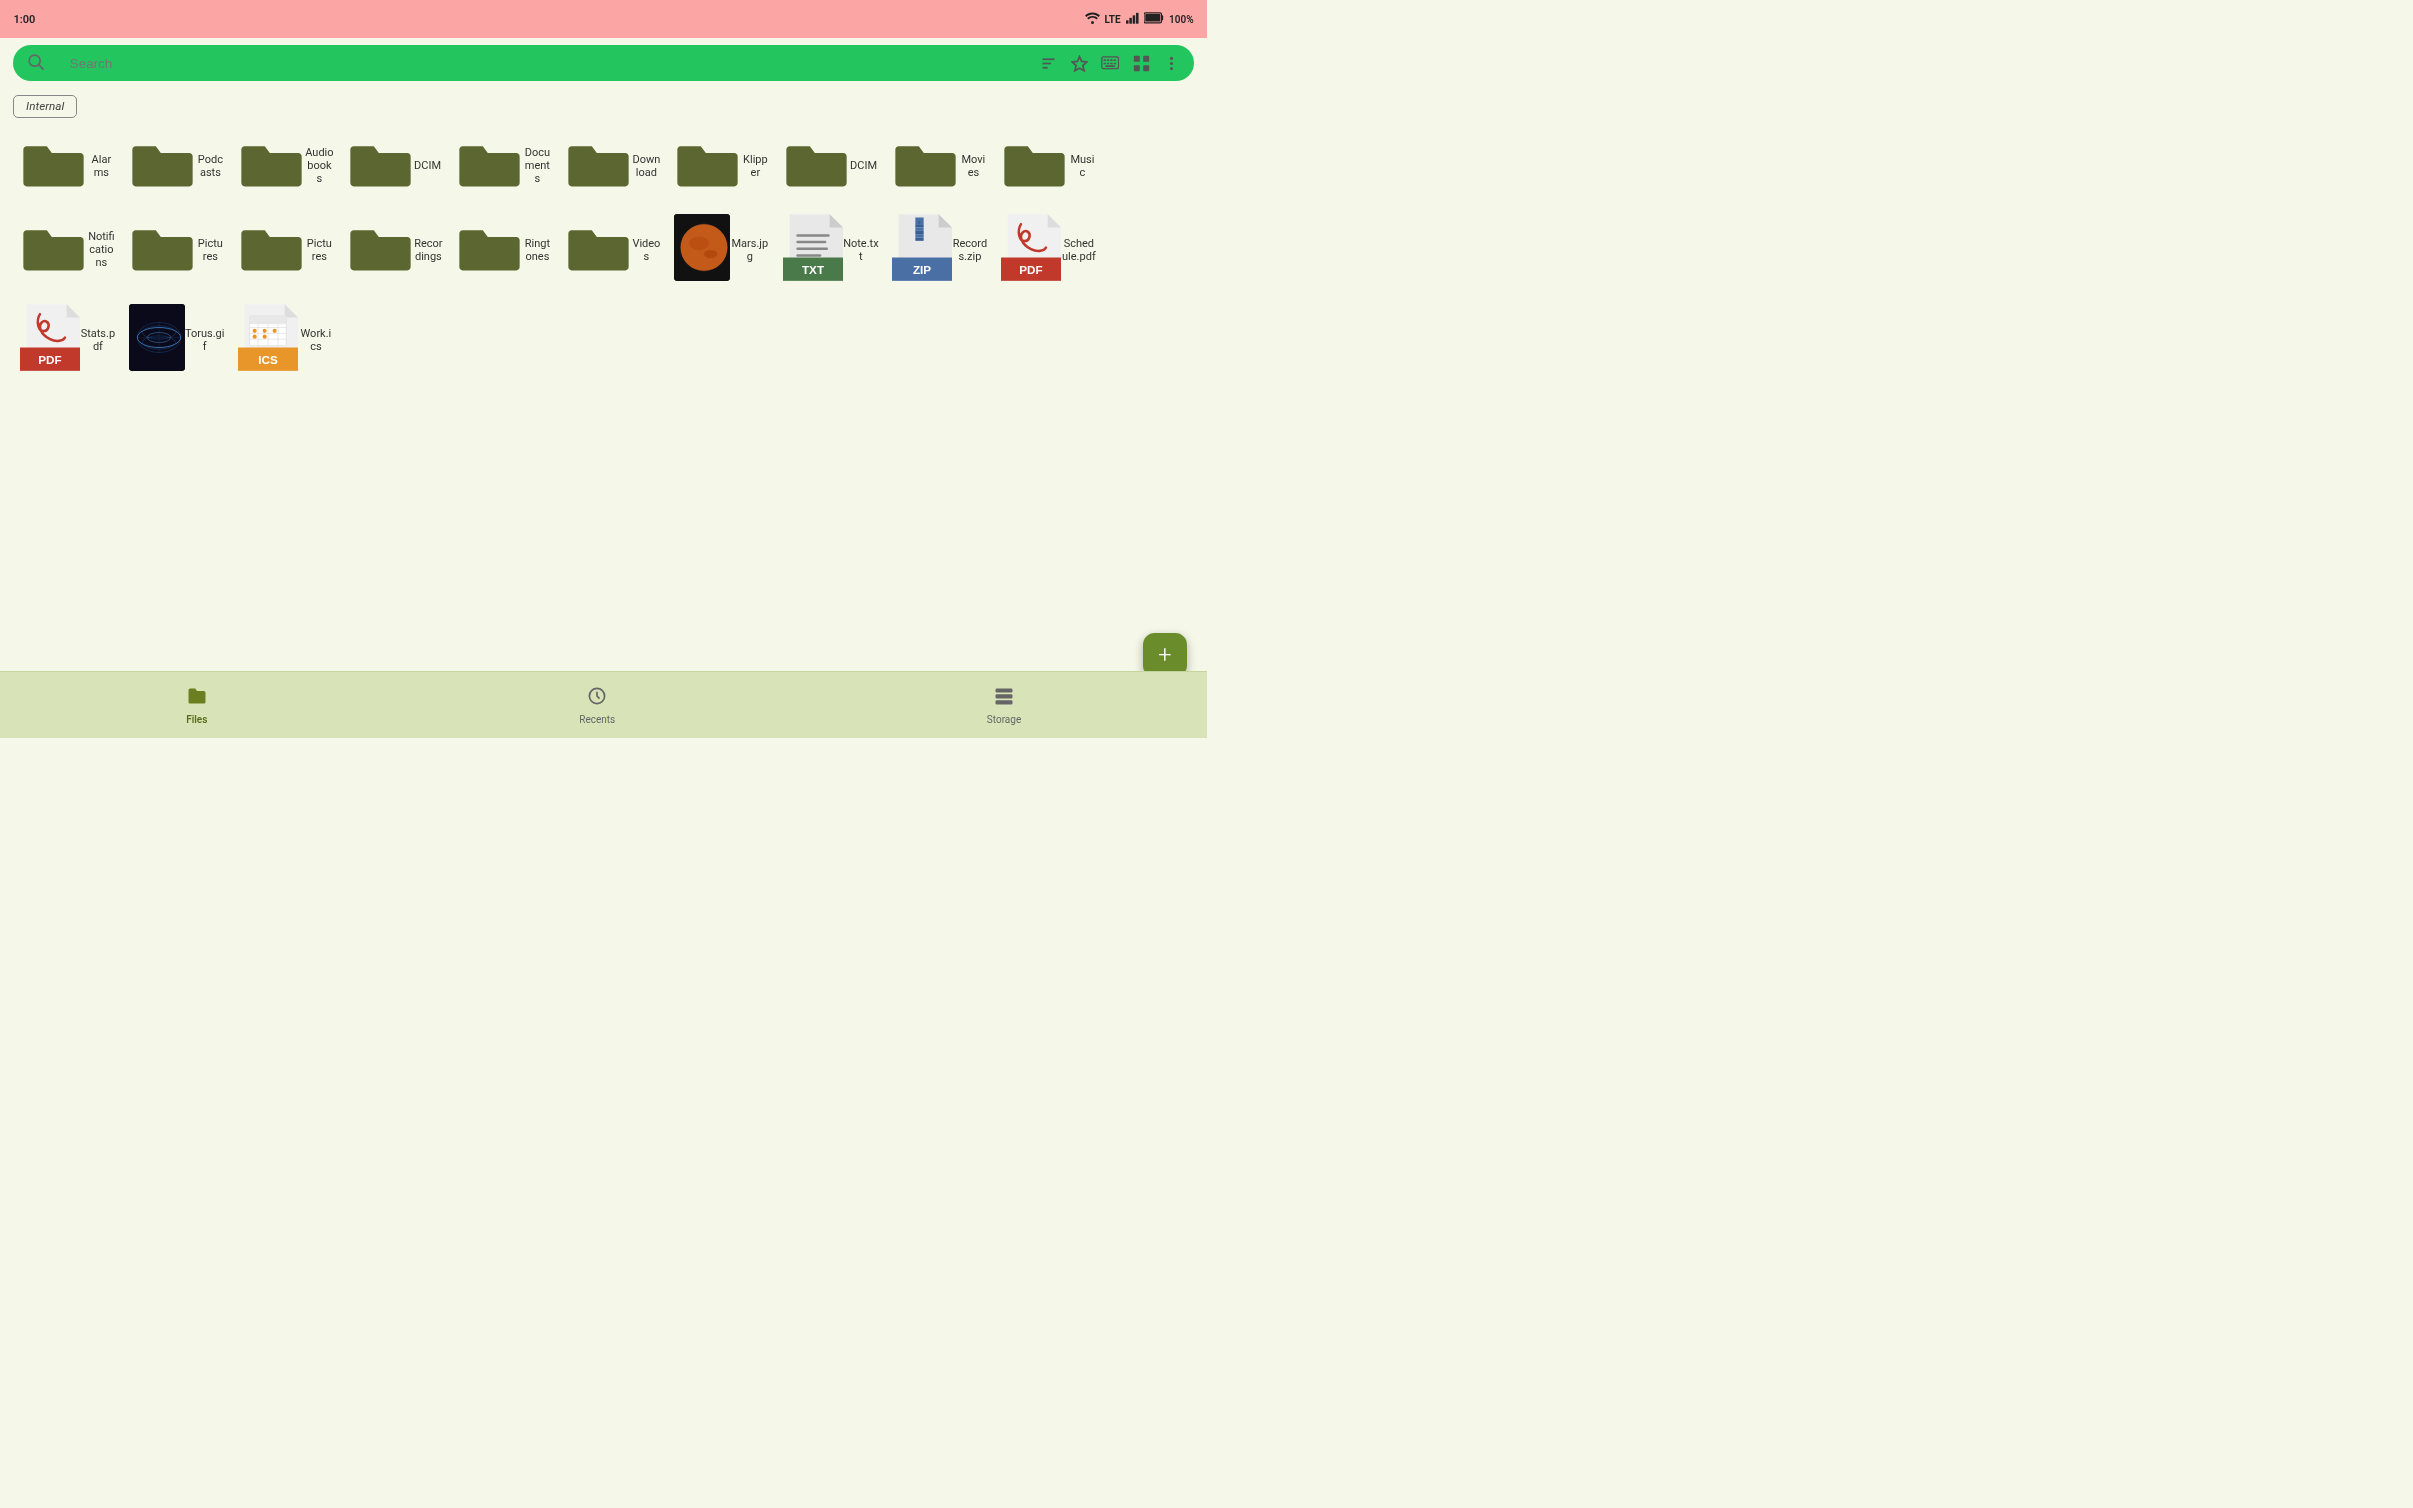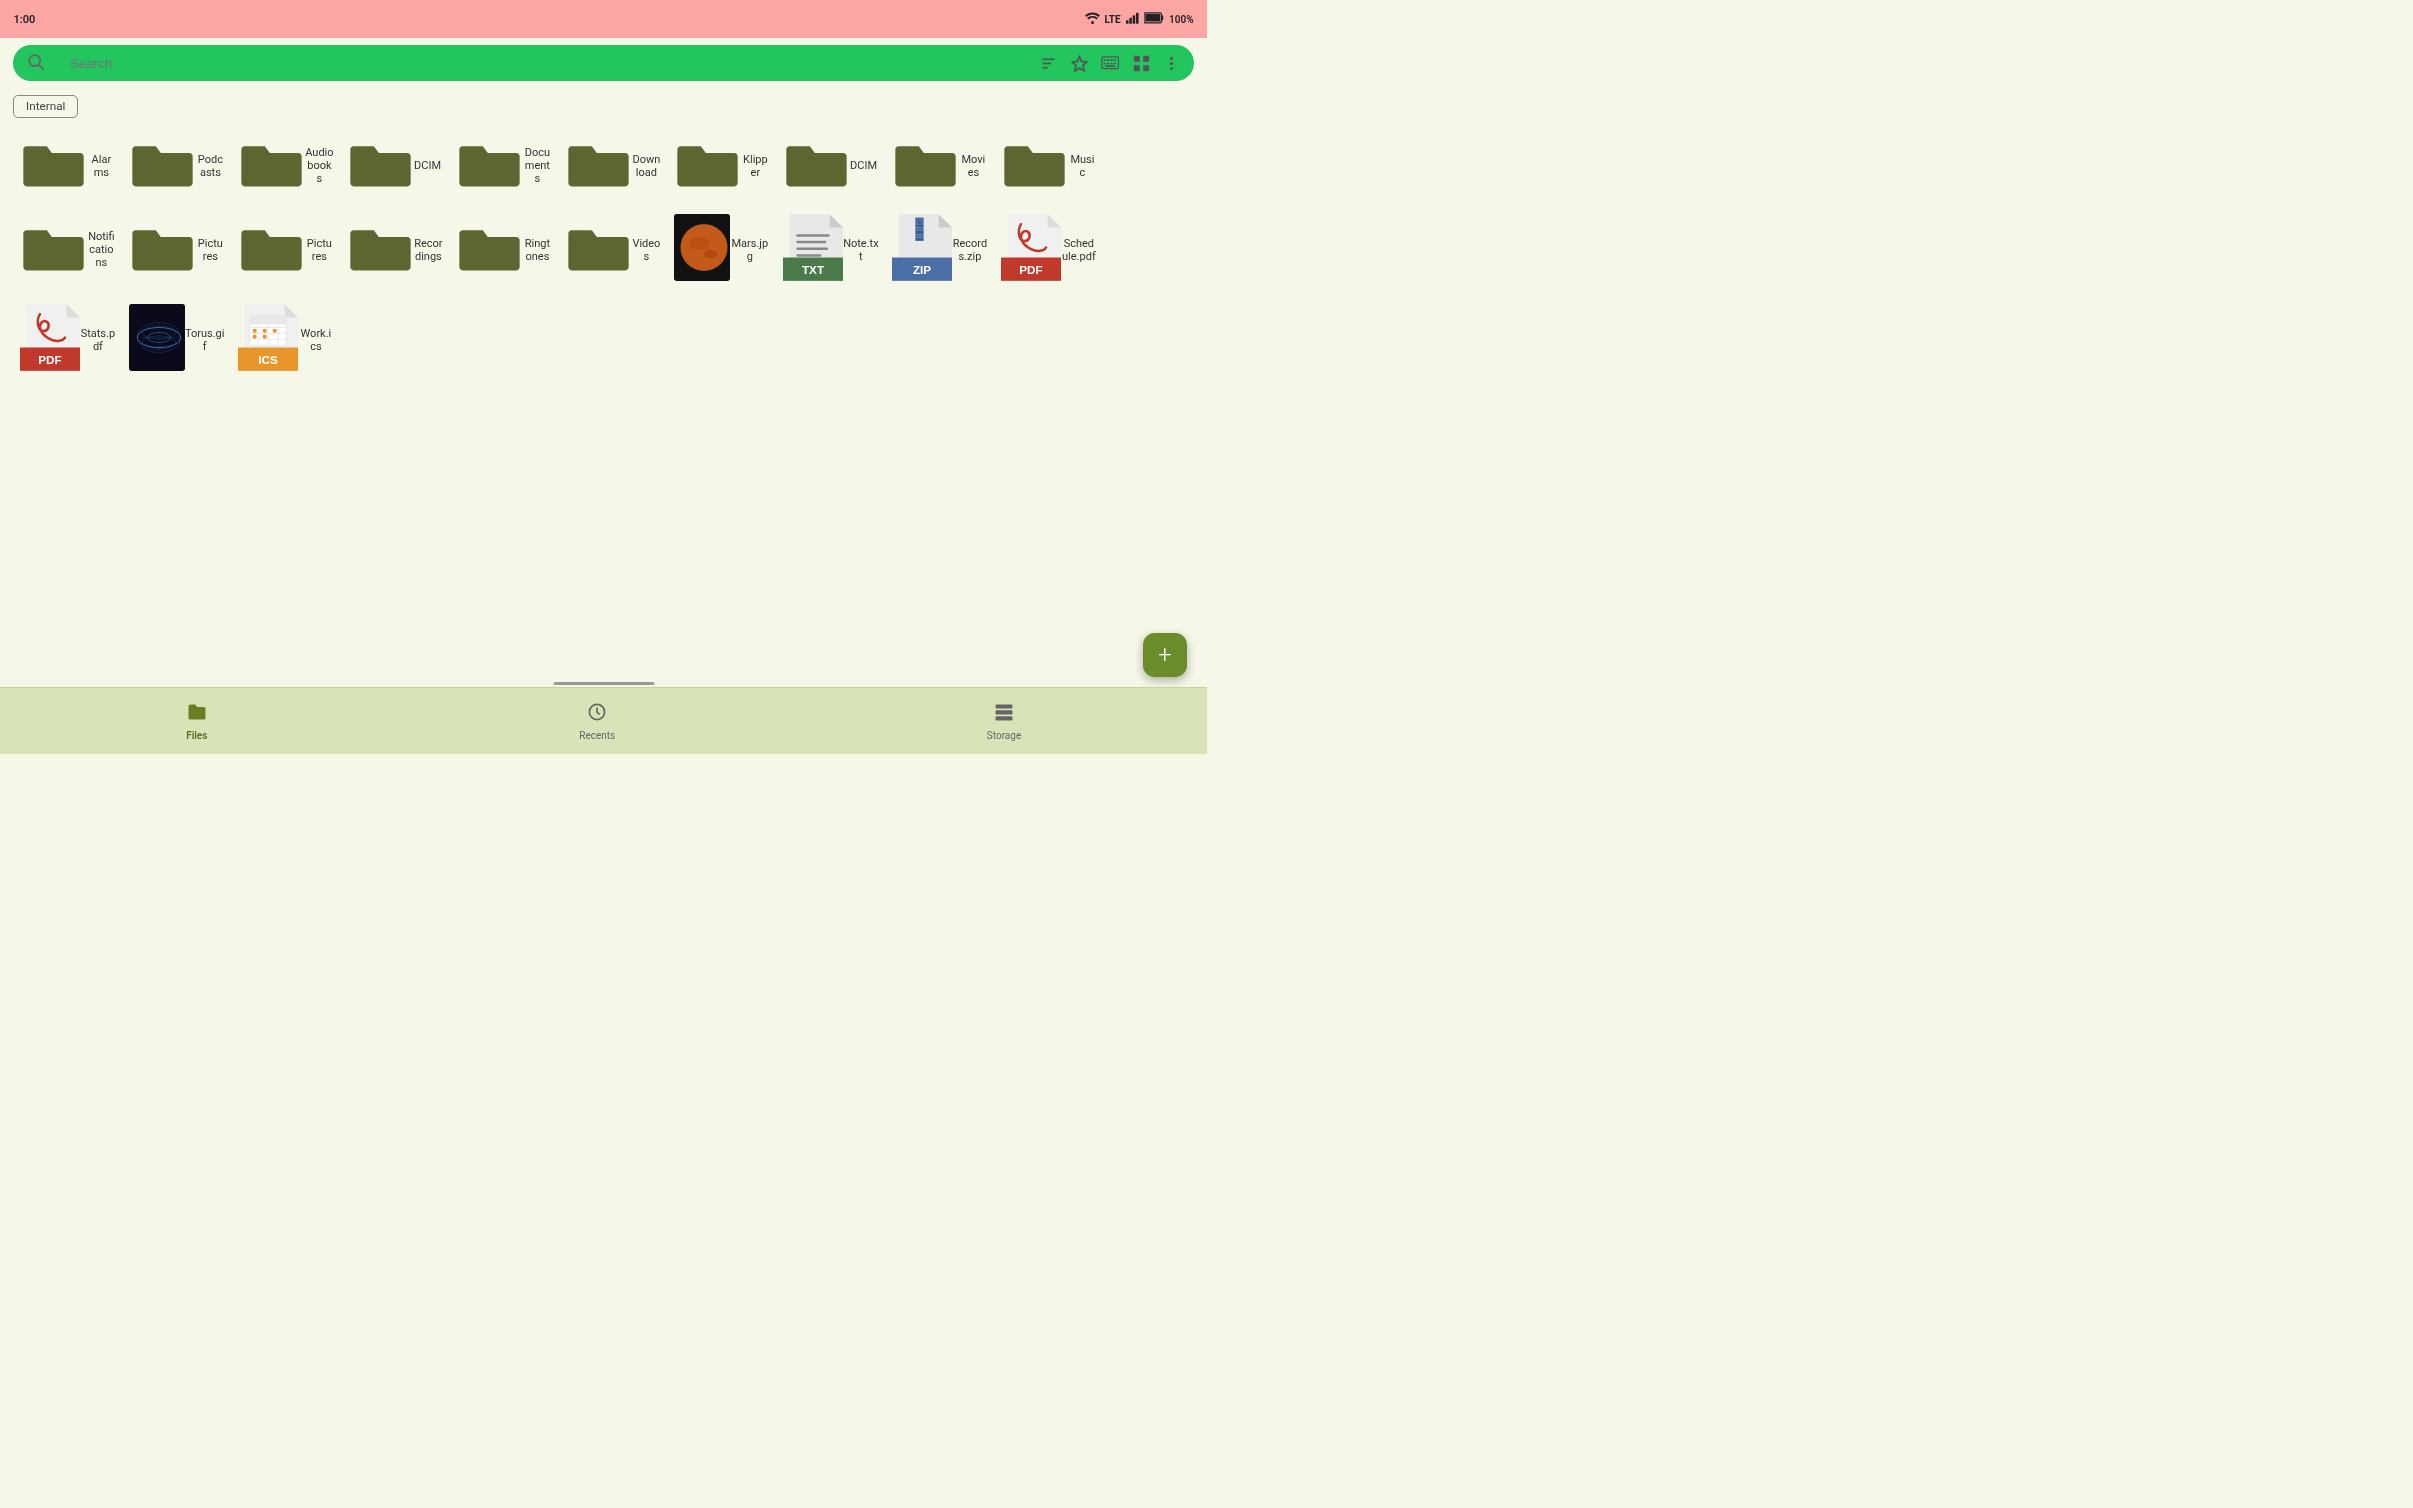--- a/index.html
+++ b/index.html
@@ -71,20 +71,21 @@
     }
     .breadcrumb-chip {
       display: inline-block;
       border: 1.3px solid #888;
       border-radius: 5px;
       padding: 3.4px 11.7px;
       font-size: 11.7px;
       color: #444;
       background: transparent;
       cursor: pointer;
+      font-style: italic;
     }
 
     
     .main-content {
       padding: 6.7px 13.4px;
       overflow-y: auto;
       height: calc(754px - 23.5px - 50px - 37px - 67px);
     }
 
     
@@ -120,21 +121,21 @@
       color: #333;
       text-align: center;
       margin-top: 5px;
       word-break: break-word;
       max-width: 101px;
     }
 
     
     .bottom-nav {
       position: absolute;
-      bottom: 0;
+      bottom: 16px;
       left: 0;
       right: 0;
       height: 67px;
       background: #d8e4b8;
       display: flex;
       align-items: center;
       justify-content: space-around;
       border-top: 0.8px solid #c5d49a;
     }
     .nav-item {

